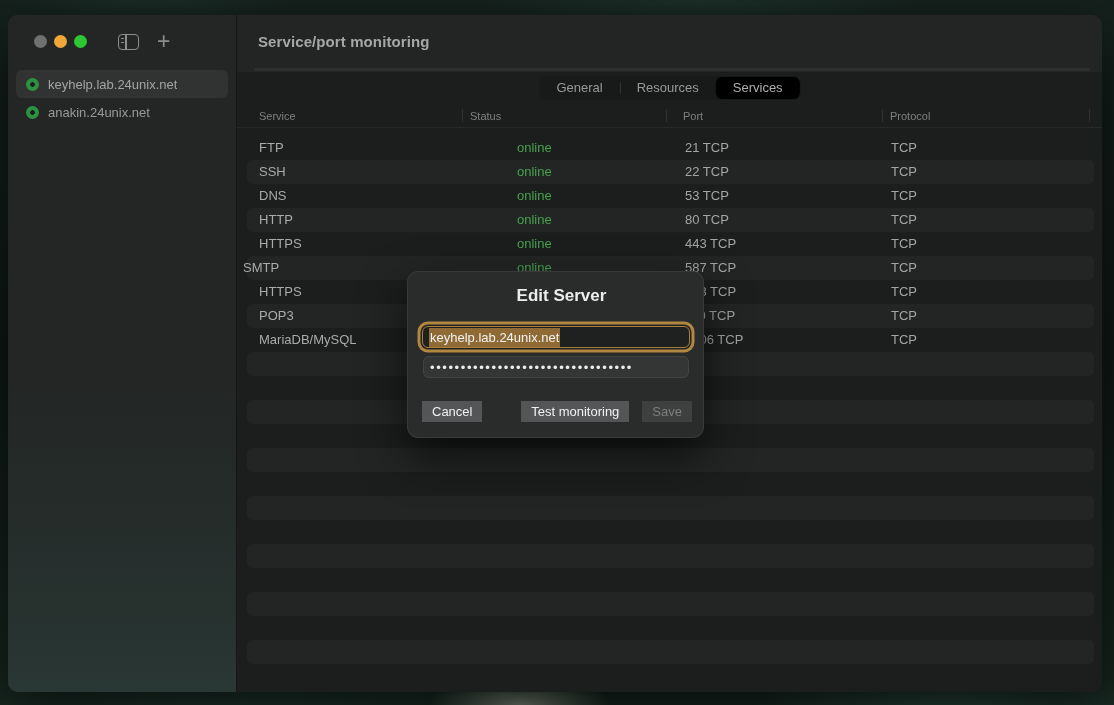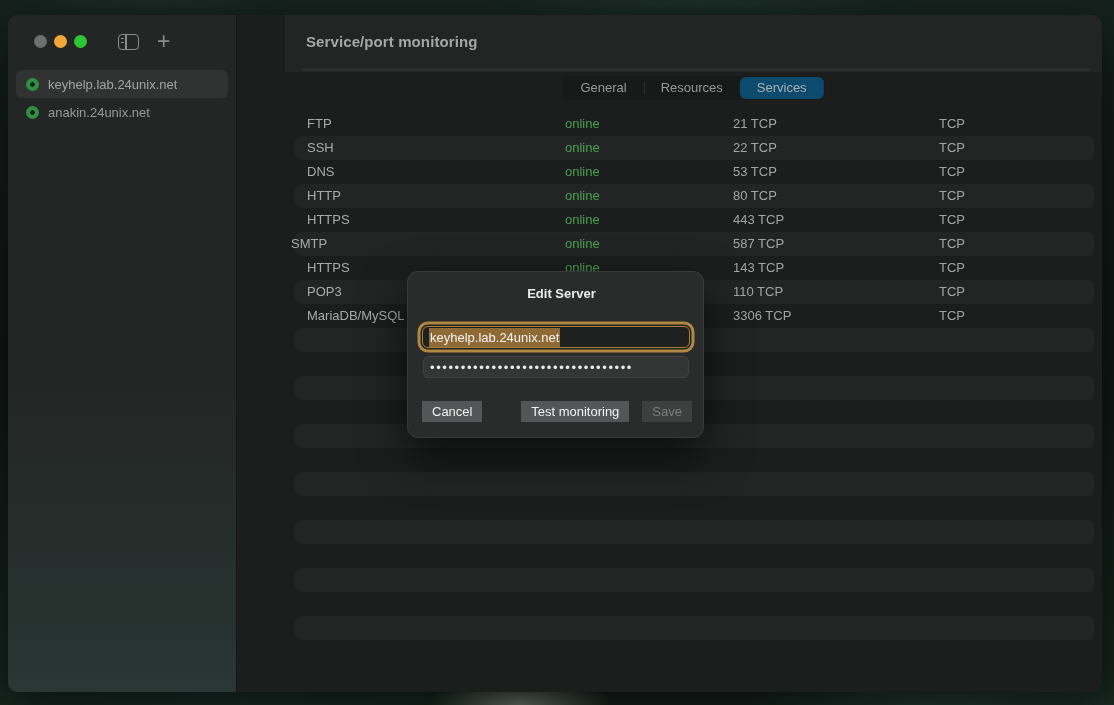--- a/index.html
+++ b/index.html
@@ -45,33 +45,33 @@
   .plus-icon { color:#8b8d8c; font-size:23px; font-weight:400; line-height:16px; margin-top:-2px; }
   .server-list { padding:2px 8px 0 8px; }
   .side-item { height:28px; display:flex; align-items:center; border-radius:6px; padding-left:10px;
      color:#989a99; font-size:13px; }
   .side-item.selected { background:#313332; color:#a2a4a3; }
   .dot { width:13px; height:13px; border-radius:50%; margin-right:9px; flex:0 0 13px;
      background:radial-gradient(circle at 50% 50%, #1c1d1d 0 2.2px, #2c9140 2.3px); }
   .side-label { white-space:nowrap; overflow:hidden; }
 
   
-  .main { flex:1; display:flex; flex-direction:column; background:#1c1d1d; border-left:1px solid #151616;padding-left:48px; }
+  .main { flex:1; display:flex; flex-direction:column; background:#1c1d1d; border-left:1px solid #151616; }
   .main-titlebar { height:53px; background:#232424; display:flex; align-items:center; padding-left:21px; }
   .page-title { font-size:15px; font-weight:700; color:#a6a8a7; letter-spacing:0.1px; }
   .scroll-edge { height:4px; background:#232424; }
   .scroll-edge-bar { height:3px; margin:0 12px 0 17px; border-radius:2px; background:#2d2e2e; }
 
   .toolbar { height:32px; position:relative; }
   .segmented { position:absolute; left:50%; transform:translateX(-50%); top:4px; height:24px;
      display:flex; align-items:center; background:rgba(0,0,0,0.12); border-radius:7px; padding:1px; }
   .seg { height:22px; line-height:22px; padding:0 17px; font-size:13px; color:#97999a; border-radius:6px;
      position:relative; }
   .seg + .seg::before { content:''; position:absolute; left:0; top:5px; bottom:5px; width:1px; background:#343636; }
-  .seg.selected { background:#0c4a6e; color:#aeb0b0; }
+  .seg.selected { background:#000000; color:#aeb0b0; }
   .seg.selected::before, .seg.selected + .seg::before { display:none; }
 
   .table-header { height:24px; position:relative; }
   .th { position:absolute; top:0; height:24px; line-height:24px; font-size:11px; color:#7e807f; }
   .th-sep { position:absolute; top:5px; height:13px; width:1px; background:#2f3030; }
   .header-border { position:absolute; left:0; right:0; bottom:0; height:1px; background:#272828; }
 
   .rows { flex:1; padding-top:8px; overflow:hidden; }
   .row { height:24px; position:relative; }
   .row.striped::before { content:''; position:absolute; left:10px; right:8px; top:0; bottom:0;
@@ -80,21 +80,21 @@
   .cell.svc { color:#a9abaa; }
   .cell.online { color:#48a14f;margin-left:46px; }
 
   
   .modal {
     position:absolute; left:407px; top:271px; width:297px; height:167px;
     background:#2a2b2b; border-radius:11px;
     box-shadow:0 18px 45px rgba(0,0,0,0.65), inset 0 0 0 1px rgba(255,255,255,0.07);
     z-index:10;
   }
-  .modal-title { text-align:center; margin-top:15px; font-size:13px; font-weight:700; color:#ececec;margin-left:12px; }
+  .modal-title { text-align:center; margin-top:15px; font-size:17px; font-weight:700; color:#ececec;margin-left:12px; }
   .field { position:absolute; left:15px; width:268px; height:22px; border-radius:6px; font-size:13px;
      display:flex; align-items:center; overflow:hidden; }
   .host-field { top:55px; background:#1f2020; border:1px solid #a87f3a; padding-left:6px;
      box-shadow:0 0 0 1.5px #222323, 0 0 0 4.5px #b2873f; color:#f3f3f3; }
   .host-sel { background:#8f6a35; padding:2px 1px; white-space:nowrap; }
   .pass-field { top:85px; left:16px; width:266px; background:#343535; border:1px solid rgba(255,255,255,0.07);
      padding-left:6px; color:#ececec; font-size:13px; letter-spacing:1.6px; white-space:nowrap; }
   .btn-row { position:absolute; left:15px; right:12px; top:130px; display:flex; align-items:center; }
   .btn { height:21px; line-height:21px; padding:0 10px; border-radius:0; background:#545556;
      color:#f1f1f1; font-size:13px; border:none; font-family:inherit; }
@@ -138,20 +138,31 @@
         </div>
 
       <div class="toolbar">
         <div class="segmented" id="segmented">
             <div class="seg">General</div>
             <div class="seg">Resources</div>
             <div class="seg selected">Services</div>
           </div>
       </div>
 
+      <div class="table-header">
+        <div class="th" style="left:22px">Service</div>
+        <div class="th" style="left:233px">Status</div>
+        <div class="th" style="left:446px">Port</div>
+        <div class="th" style="left:653px">Protocol</div>
+        <div class="th-sep" style="left:225px"></div>
+        <div class="th-sep" style="left:429px"></div>
+        <div class="th-sep" style="left:645px"></div>
+        <div class="th-sep" style="left:852px"></div>
+        <div class="header-border"></div>
+      </div>
 
       <div class="rows" id="rows">
           <div class="row">
             <div class="cell svc" style="left: 22px;">FTP</div>
             <div class="cell online" style="left: 234px;">online</div>
             <div class="cell" style="left: 448px;">21 TCP</div>
             <div class="cell" style="left: 654px;">TCP</div>
           </div>
           <div class="row striped">
             <div class="cell svc" style="left: 22px;">SSH</div>

